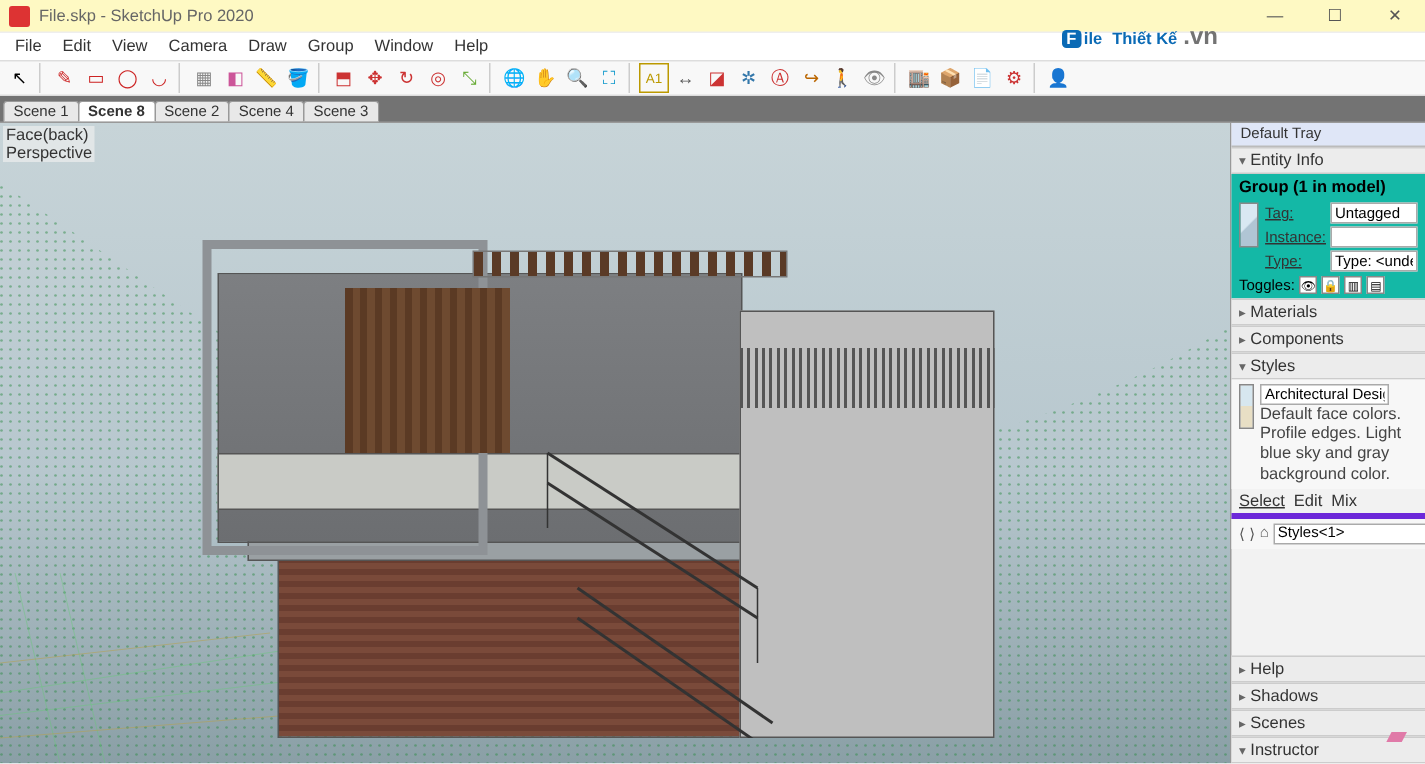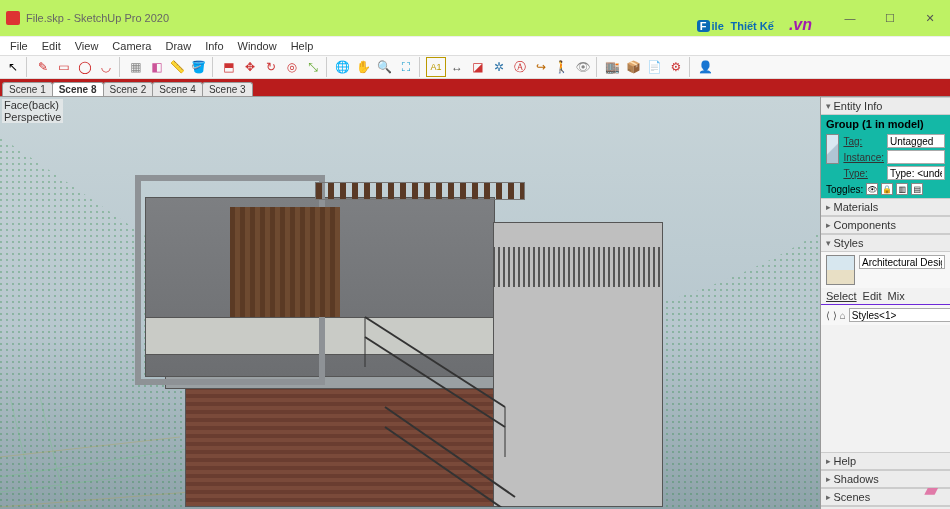--- a/index.html
+++ b/index.html
@@ -1,73 +1,73 @@
 <!DOCTYPE html>
 <html><head>
 <meta charset="utf-8">
 <style>
   * { box-sizing: border-box; margin: 0; padding: 0; font-family: "Segoe UI", Tahoma, sans-serif; font-size: 11px; }
   body { width: 950px; height: 509px; background: #fff; overflow: hidden; position: relative; }
 
   
-  .titlebar { height: 37px; display: flex; align-items: center; justify-content: space-between; padding: 0 6px; background: #bef264; border-bottom: 1px solid #eee; }
+  .titlebar { height: 22px; display: flex; align-items: center; justify-content: space-between; padding: 0 6px; background: #fef9c3; border-bottom: 1px solid #eee; }
   .titlebar-left { display: flex; align-items: center; gap: 6px; }
   .app-icon { width: 14px; height: 14px; background: #d33; border-radius: 2px; }
   .title-text { color: #666; font-size: 11px; }
   .win-controls { display: flex; gap: 12px; align-items: center; color: #555; }
   .win-controls span { cursor: default; width: 28px; text-align: center; }
 
   
   .menubar { height: 18px; display: flex; align-items: center; gap: 2px; padding: 0 4px; background: #fff; }
   .menubar span { padding: 1px 6px; color: #333; font-size: 11px; }
 
   
   .toolbar { height: 24px; display: flex; align-items: center; gap: 1px; padding: 1px 3px; border-top: 1px solid #ddd; border-bottom: 1px solid #ddd; background: #f8f8f8; }
   .tbtn { width: 20px; height: 20px; display: flex; align-items: center; justify-content: center; font-size: 12px; border: 1px solid transparent; }
   .tsep { width: 4px; height: 20px; border-left: 1px solid #ccc; margin: 0 2px; }
 
   
-  .scenetabs { height: 18px; display: flex; align-items: flex-end; padding-left: 2px; background: #b91c1c; border-bottom: 1px solid #999; }
+  .scenetabs { height: 18px; display: flex; align-items: flex-end; padding-left: 2px; background: #737373; border-bottom: 1px solid #999; }
   .scenetabs .tab { padding: 1px 6px; border: 1px solid #999; border-bottom: none; margin-right: -1px; background: #e8e8e8; font-size: 10px; color: #333; border-radius: 3px 3px 0 0; }
   .scenetabs .tab.active { background: #fff; font-weight: 600; }
 
   
   .workspace { display: flex; height: 427px; border-radius: 31px; }
   .viewport { flex: 1; position: relative; overflow: hidden; background: linear-gradient(#c7d4d8 0%, #b7c7ce 55%, #8a9fa6 100%); }
   .viewport .hud { position: absolute; top: 2px; left: 2px; font-size: 9px; color: #333; background: rgba(240,240,240,.65); padding: 0 2px; line-height: 1.1; }
   .green-fill { position: absolute; inset: 0; }
   .green-fill svg { width: 100%; height: 100%; }
   .building { position: absolute; left: 55px; top: 30px; width: 620px; height: 380px; }
   .building .block { position: absolute; border: 1px solid #555; }
   .watermark { position: absolute; left: 50%; top: 76%; transform: translate(-50%, -50%); color: rgba(255,255,255,.55); font-size: 18px; font-weight: 400; text-shadow: 0 0 3px rgba(0,0,0,.2); pointer-events: none; white-space: nowrap; }
   .brand { position: absolute; top: 8px; right: 138px; display: flex; align-items: baseline; font-weight: 700; font-size: 24px; color: #0a6ab5; pointer-events:none; }
   .brand .f { background:#0a6ab5; color:#fff; padding:0 3px; border-radius:3px; margin-right:2px; }
   .brand .tk { color:#0a6ab5; }
-  .brand .vn { color:#a21caf; font-size:16px; margin-left:15px;font-style:italic; }
+  .brand .vn { color:#737373; font-size:16px; margin-left:4px; }
 
   
   .tray { width: 130px; background: #f2f2f2; border-left: 1px solid #999; display: flex; flex-direction: column; font-size: 10px; }
   .tray-title { background: #dfe6f7; padding: 2px 6px; font-size: 10px; color: #333; border-bottom: 1px solid #bbb; }
   .panel-hdr { background: #ececec; border-top: 1px solid #ccc; border-bottom: 1px solid #ccc; padding: 2px 5px; display: flex; align-items: center; gap: 3px; color: #333; cursor: default; }
   .panel-hdr .caret { font-size: 9px; color: #666; }
   .panel-body { padding: 3px 5px; background: #14b8a6; }
   .entity-title { font-weight: 600; margin-bottom: 4px; }
   .swatch-row { display: flex; gap: 4px; align-items: flex-start; }
   .swatch { width: 30px; height: 30px; background: linear-gradient(135deg,#d9e8f2 48%,#b0c5d4 52%); border: 1px solid #888; }
   .fields { display:flex; flex-direction:column; gap:2px; }
   .field { display: flex; justify-content: space-between; gap: 3px; align-items: center; }
   .field label { color: #333; font-size: 10px; text-decoration: underline; }
   .field input, .inline-input { border: 1px solid #aaa; height: 14px; font-size: 10px; padding: 0 2px; background:#fff; width: 58px; }
   .toggles { display:flex; gap:3px; margin-top:3px; align-items:center;}
   .toggles span.lbl { font-size:10px;}
   .tiny-ico { width:12px; height:12px; border:1px solid #888; background:#fff; display:inline-flex; align-items:center; justify-content:center; font-size:8px;}
   .style-body { display:flex; gap:4px; padding:3px 5px; background:#f7f7f7;}
   .style-thumb { width:30px; height:30px; background:linear-gradient(#d7e7ef 50%, #e8dfc5 50%); border:1px solid #888;}
   .style-text { font-size:9px; color:#444; line-height:1.2; }
-  .style-tabs { display:flex; gap:6px; padding:2px 5px; font-size:10px; color:#333; border-bottom:1px solid #6d28d9;}
+  .style-tabs { display:flex; gap:6px; padding:2px 5px; font-size:10px; color:#333; border-bottom:4px solid #6d28d9;}
   .style-tabs span.active { text-decoration: underline; }
   .style-nav { display:flex; gap:3px; padding:3px 5px; align-items:center; background:#f7f7f7;}
   .style-nav .ico { width:14px; height:14px; display:inline-flex; align-items:center; justify-content:center; font-size:10px; color:#555;}
   .style-nav input { flex:1; border:1px solid #aaa; height:14px; font-size:10px; padding:0 2px;}
   .spacer { flex:1; }
   .bottom-glyph { position:absolute; right:12px; bottom:8px; font-size:18px; color:#e07aa8;}
 </style>
 </head>
 <body>
 
@@ -82,21 +82,21 @@
     <span>✕</span>
   </div>
 </div>
 
 <div class="menubar">
   <span>File</span>
   <span>Edit</span>
   <span>View</span>
   <span>Camera</span>
   <span>Draw</span>
-  <span>Info</span>
+  <span>Group</span>
   <span>Window</span>
   <span>Help</span>
 </div>
 
 <div class="toolbar">
   <div class="tbtn">↖</div>
   <div class="tsep"></div>
   <div class="tbtn" style="color:#c22">✎</div>
   <div class="tbtn" style="color:#c22">▭</div>
   <div class="tbtn" style="color:#c22">◯</div>
@@ -203,20 +203,21 @@
     </div>
 
     <div class="hud">
       <div>Face(back)</div>
       <div>Perspective</div>
     </div>
 
   </div>
 
   <div class="tray">
+    <div class="tray-title">Default Tray</div>
 
     <div class="panel-hdr">
       <span class="caret">▾</span>
       <span>Entity Info</span>
     </div>
     <div class="panel-body">
       <div class="entity-title">Group (1 in model)</div>
       <div class="swatch-row">
         <div class="swatch"></div>
         <div class="fields">
@@ -253,20 +254,21 @@
     </div>
 
     <div class="panel-hdr">
       <span class="caret">▾</span>
       <span>Styles</span>
     </div>
     <div class="style-body">
       <div class="style-thumb"></div>
       <div class="style-text">
         <input class="inline-input" style="width: 86px;" value="Architectural Design Style1"><br>
+        <span>Default face colors. Profile edges. Light blue sky and gray background color.</span>
       </div>
     </div>
     <div class="style-tabs">
       <span class="active">Select</span>
       <span>Edit</span>
       <span>Mix</span>
     </div>
     <div class="style-nav">
       <span class="ico">⟨</span>
       <span class="ico">⟩</span>

